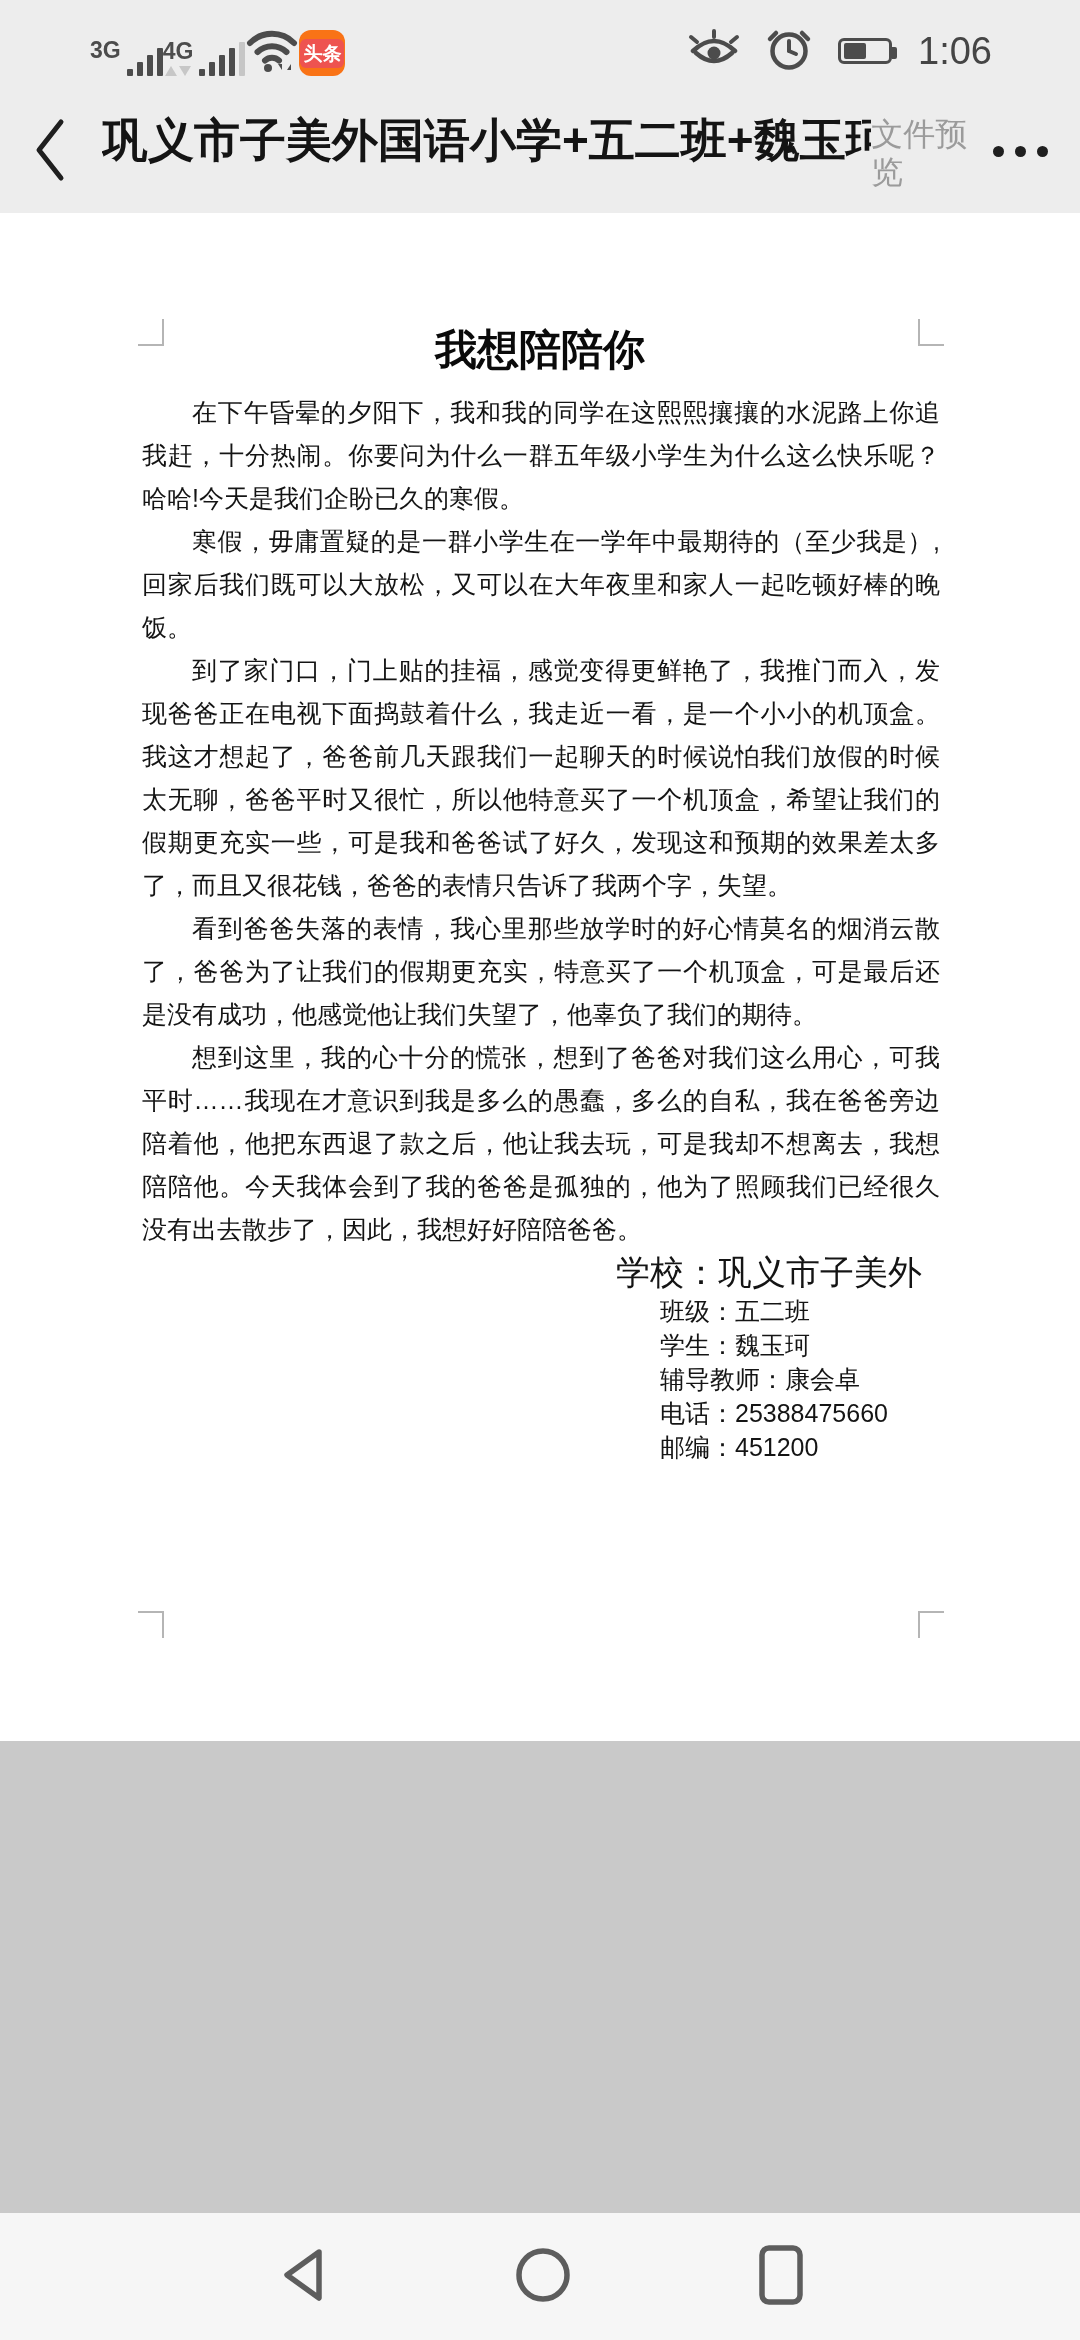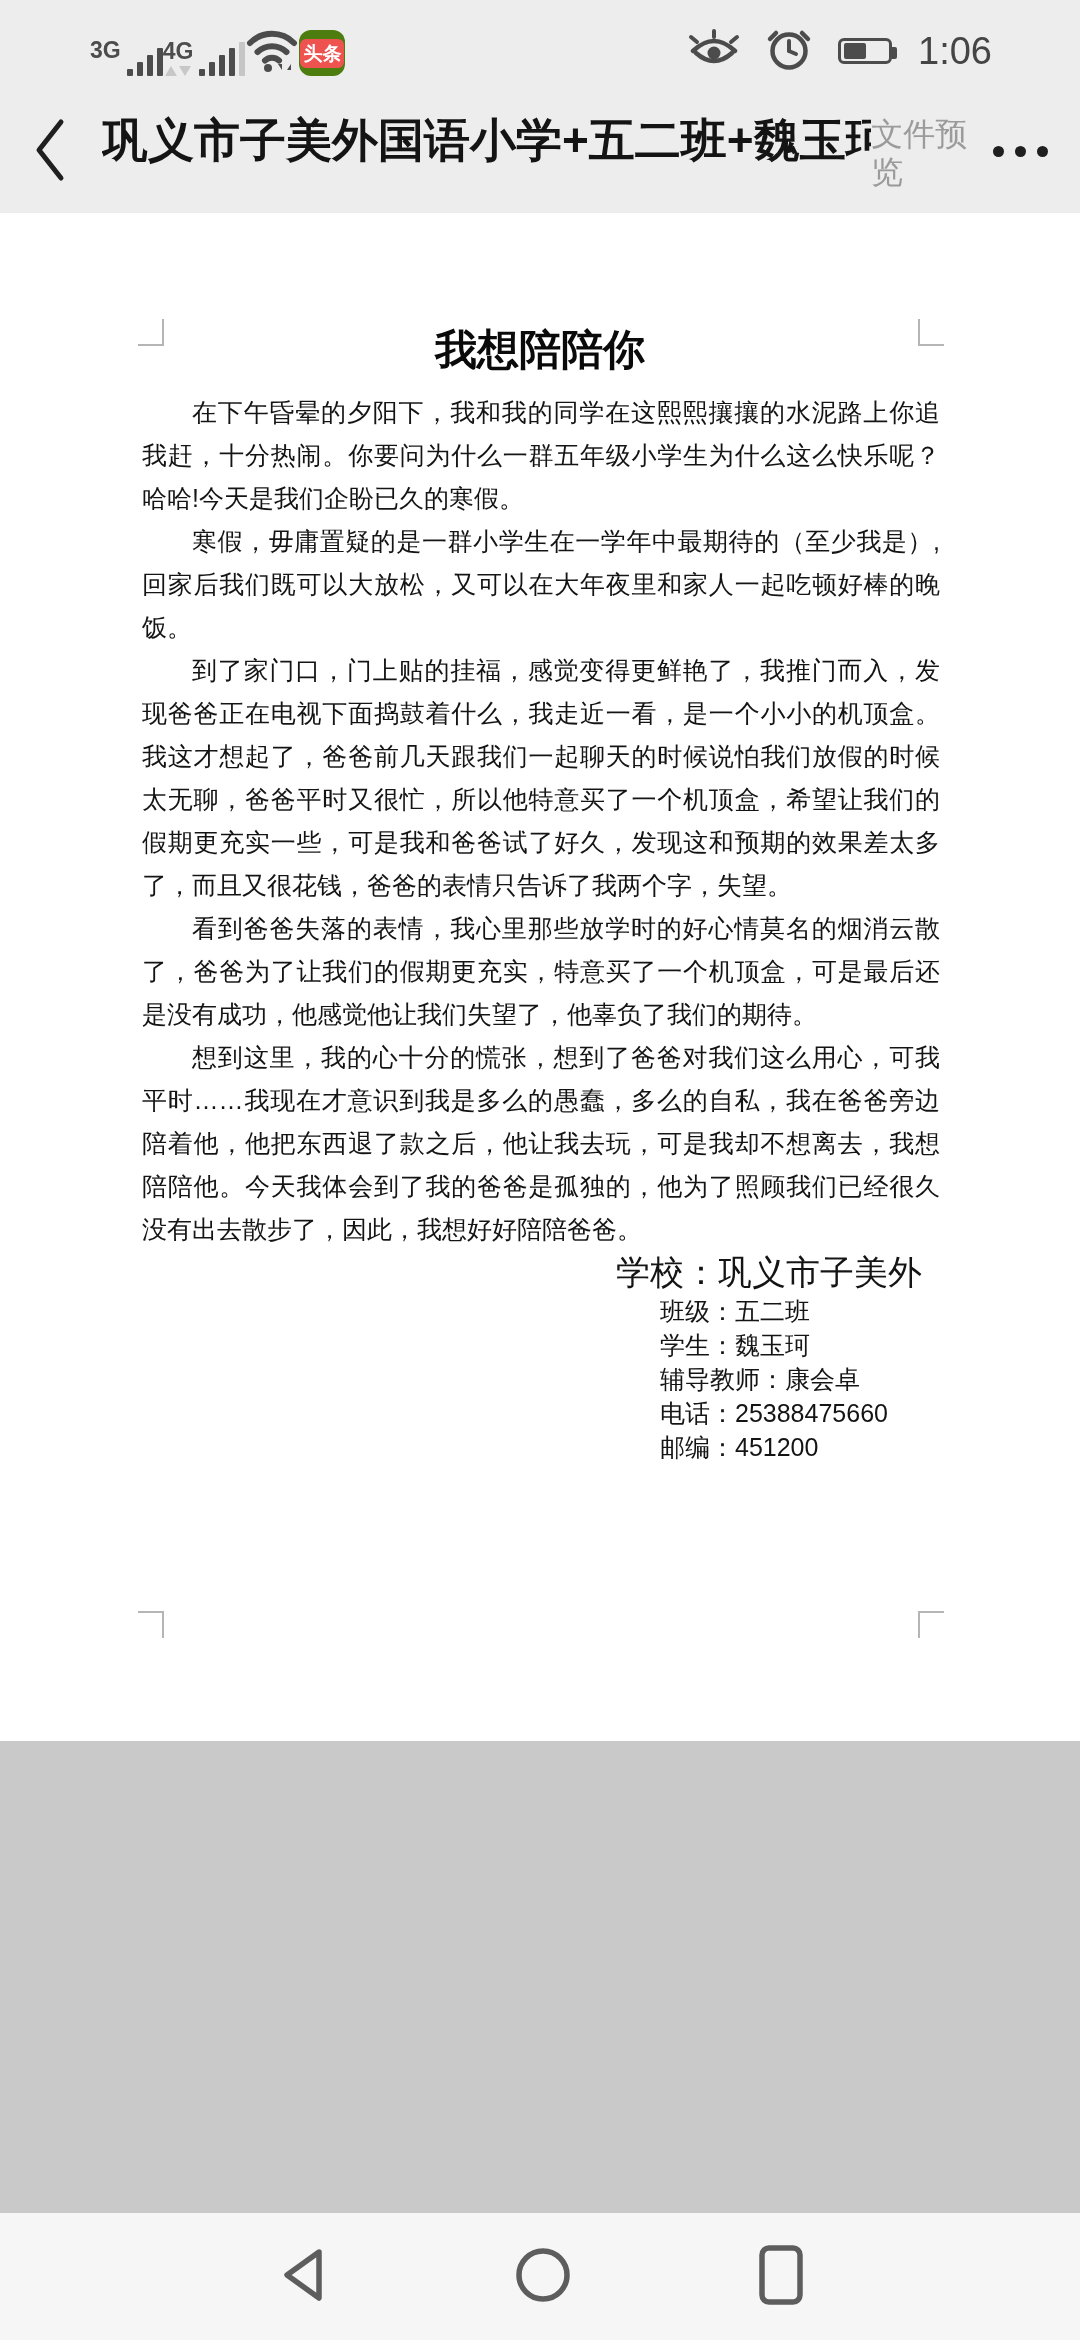--- a/index.html
+++ b/index.html
@@ -19,21 +19,21 @@
   .netlabelcol{display:flex;flex-direction:column;align-items:center;gap:3px;}
   .netlabel{font-size:23px;font-weight:bold;color:#4c4c4c;line-height:23px;}
   .net-arrows{display:flex;gap:2px;height:10px;}
   .arr-up{width:0;height:0;border-left:6px solid transparent;border-right:6px solid transparent;border-bottom:10px solid #c7c7c7;}
   .arr-dn{width:0;height:0;border-left:6px solid transparent;border-right:6px solid transparent;border-top:10px solid #c7c7c7;}
   .bars{display:flex;align-items:flex-end;gap:4px;}
   .bar{width:6px;background:#4c4c4c;border-radius:1px;}
   .b1{height:7px;}.b2{height:14px;}.b3{height:21px;}.b4{height:28px;}.b5{height:34px;}
   .bar.light{background:#c6c6c6;}
   .spacer14{margin-bottom:14px;}
-  .toutiao{width:46px;height:46px;background:#4d7c0f;border-radius:12px;
+  .toutiao{width:46px;height:46px;background:#f97316;border-radius:12px;
     display:flex;align-items:center;justify-content:center;}
   .toutiao-inner{background:#ee5350;color:#fff;font-size:19px;font-weight:bold;
     padding:5px 3px;border-radius:6px;line-height:19px;white-space:nowrap;}
   .battery{position:relative;width:54px;height:26px;border:3px solid #4c4c4c;border-radius:6px;
     display:flex;align-items:center;padding-left:3px;box-sizing:border-box;}
   .battery-fill{width:22px;height:16px;background:#4c4c4c;border-radius:2px;}
   .battery-tip{position:absolute;right:-8px;top:6px;width:5px;height:12px;background:#4c4c4c;border-radius:0 2px 2px 0;}
   .sb-time{font-size:38px;color:#454545;line-height:38px;}
   
   .header{

